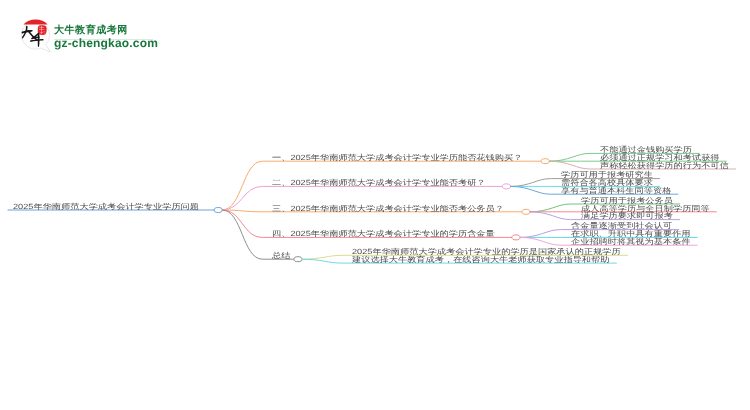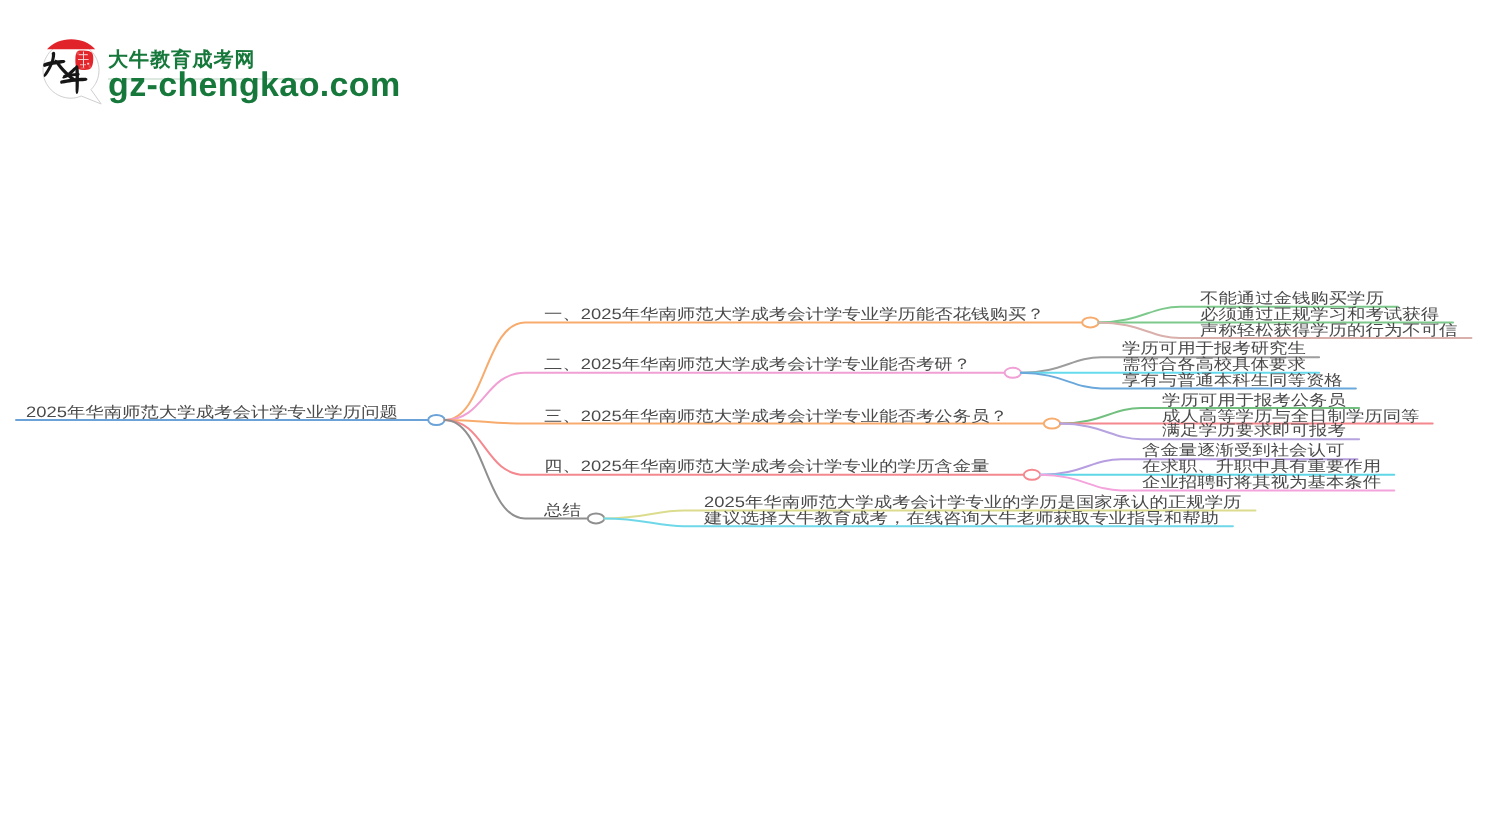--- a/index.html
+++ b/index.html
@@ -7,21 +7,21 @@
   body{width:750px;height:410px;background:#ffffff;font-family:"Liberation Sans",sans-serif;overflow:hidden;
         -webkit-font-smoothing:antialiased;text-rendering:geometricPrecision;}
   #page{position:relative;width:750px;height:410px;background:#fff;}
 
   
   .logo-wrap{position:absolute;left:16px;top:12px;width:180px;height:46px;}
   .logo-mark{position:absolute;left:0;top:0;width:52px;height:44px;}
   .logo-txt{position:absolute;left:38px;top:8px;}
   .logo-cn{font-size:10px;font-weight:bold;color:#17783c;letter-spacing:0.55px;line-height:14px;white-space:nowrap;position:absolute;left:0;top:4px;}
   .logo-rule{width:99px;height:1.6px;background:#dde8e0;position:absolute;left:0;top:18.6px;}
-  .logo-en{font-size:17px;font-weight:bold;color:#17783c;letter-spacing:0.18px;line-height:12px;white-space:nowrap;position:absolute;left:0;top:16.5px;}
+  .logo-en{font-size:12px;font-weight:bold;color:#17783c;letter-spacing:0.18px;line-height:12px;white-space:nowrap;position:absolute;left:0;top:16.5px;}
 
   
   #mm{position:absolute;left:0;top:0;width:750px;height:410px;}
   #links{position:absolute;left:0;top:0;width:750px;height:410px;}
   .nodetxt{position:absolute;white-space:nowrap;color:#4a4a4a;font-size:7.5px;letter-spacing:0px;
            line-height:7.5px;transform-origin:0 100%;transform:scaleX(1.226) translateY(-100%);
            will-change:transform;}
 </style>
 </head>
 <body>

